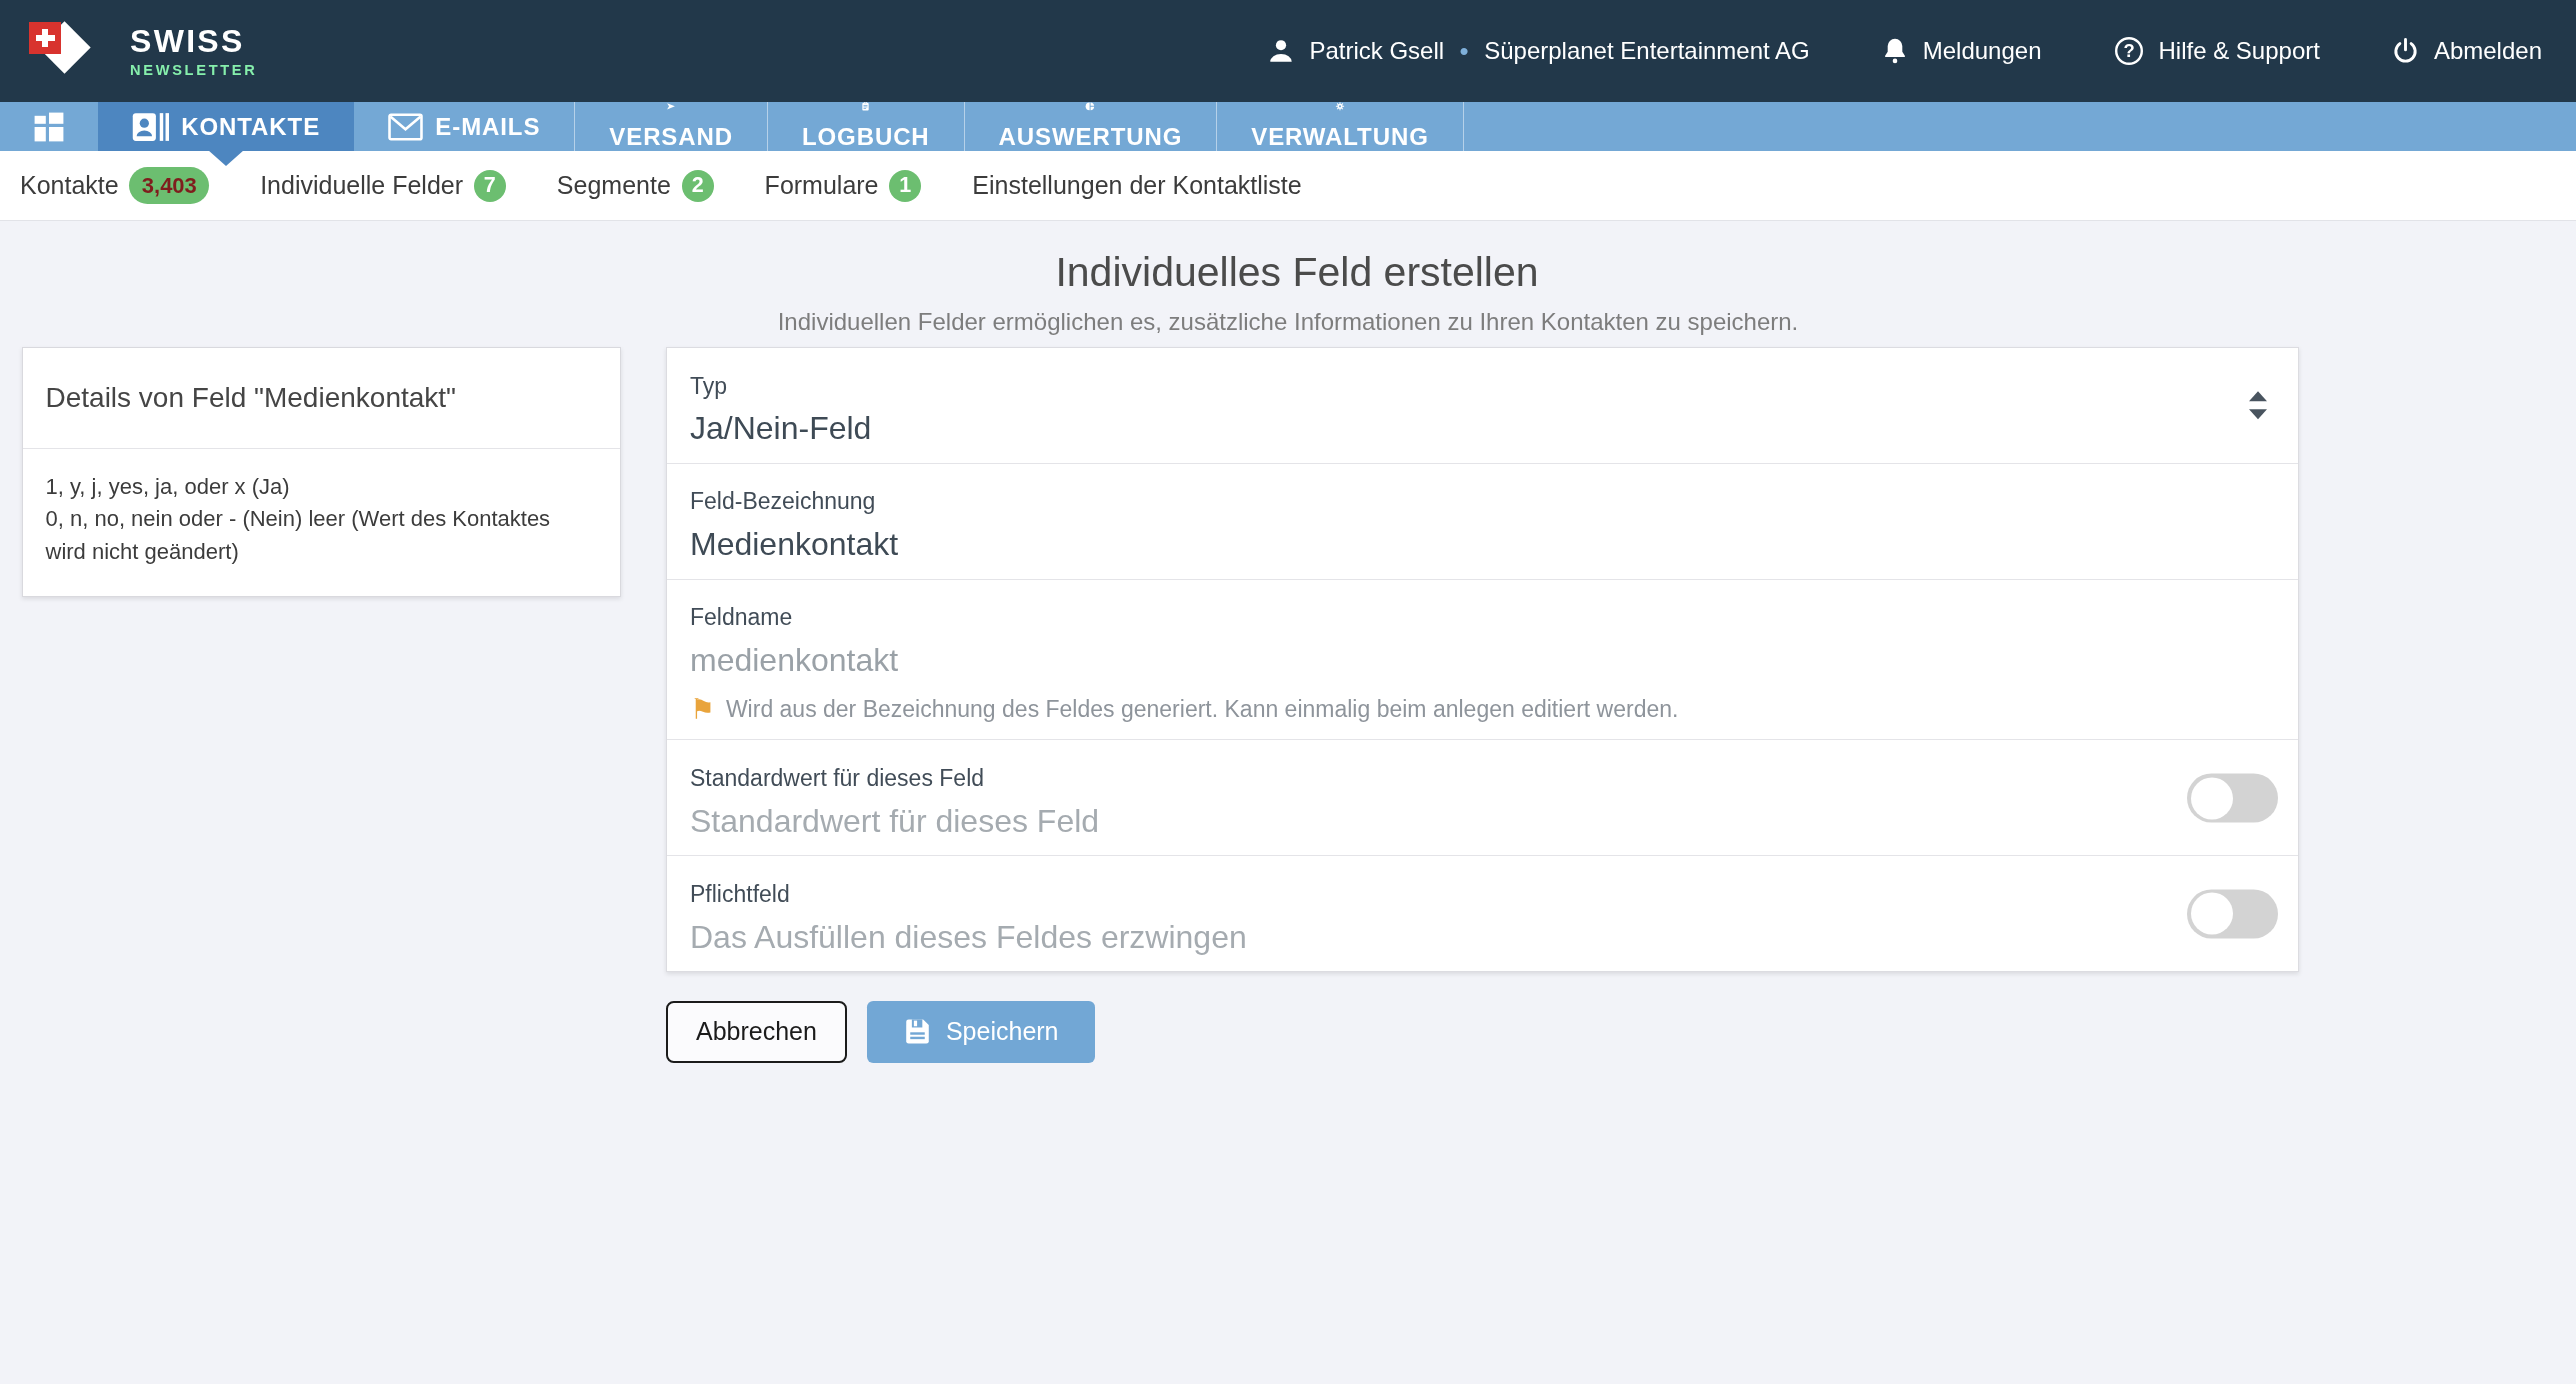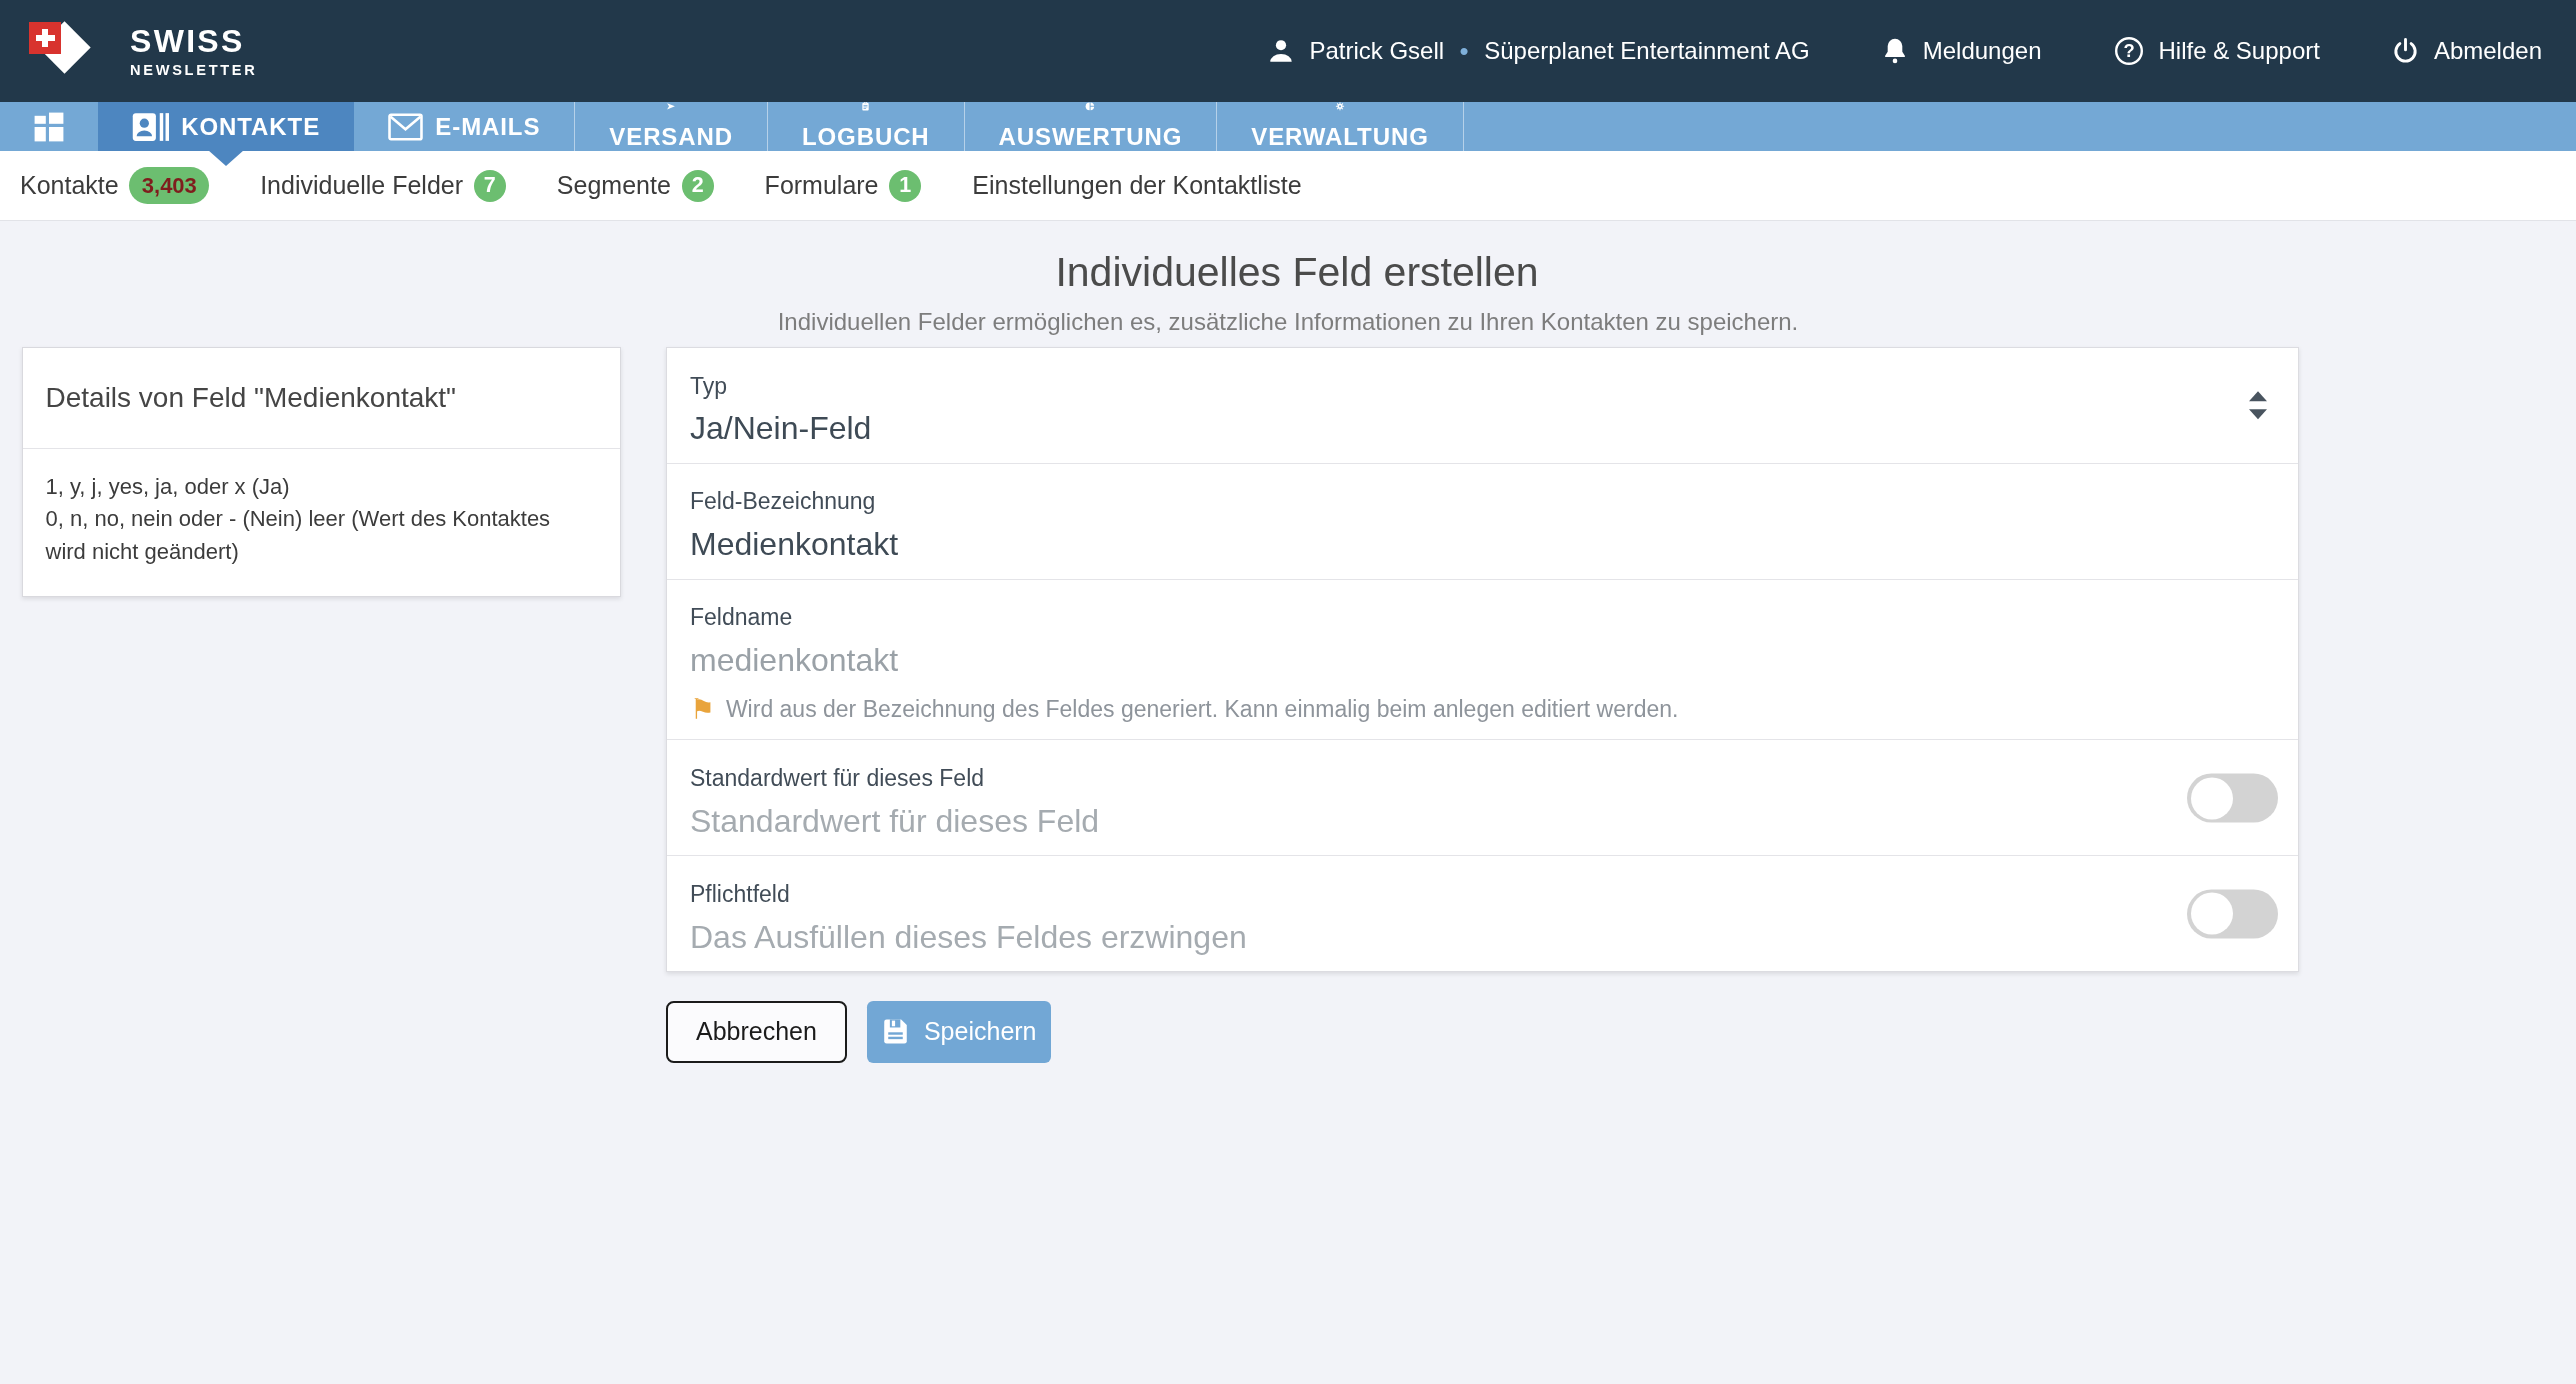--- a/index.html
+++ b/index.html
@@ -9,21 +9,21 @@
   
   .topbar{position:absolute;top:0;left:0;right:0;height:102px;background:#22384a;
     display:flex;align-items:center;}
   .logo{display:flex;align-items:center;gap:30px;padding-left:29px;cursor:pointer;}
   .logo-mark{position:relative;width:71px;height:65px;}
   .logo-diamond{position:absolute;left:17px;top:10.8px;width:37px;height:37px;background:#fff;transform:rotate(45deg);}
   .logo-redsq{position:absolute;left:0;top:3.1px;width:32px;height:32px;background:#d8332e;}
   .logo-redsq .cv{position:absolute;left:13px;top:7px;width:6.2px;height:18.5px;background:#fff;}
   .logo-redsq .ch{position:absolute;left:7px;top:13px;width:18.5px;height:6.2px;background:#fff;}
   .logo-title{color:#fff;font-size:32px;font-weight:700;letter-spacing:2.3px;line-height:34px;}
-  .logo-sub{color:#ffffff;font-size:14.6px;font-weight:700;letter-spacing:2.7px;margin-top:4.6px;}
+  .logo-sub{color:#86efac;font-size:14.6px;font-weight:700;letter-spacing:2.7px;margin-top:4.6px;}
   .topbar-right{display:flex;align-items:center;gap:71px;margin-left:auto;padding-right:34px;}
   .topbar-item{display:flex;align-items:center;gap:14px;color:#fff;font-size:24px;cursor:pointer;white-space:nowrap;}
   .topbar-item .dot{color:#7fb0da;font-size:26px;margin:0 1.5px;}
   .ticon{flex:0 0 auto;}
 
   
   .navbar{position:absolute;top:102px;left:0;right:0;height:49px;background:#74a8d5;
     display:flex;align-items:stretch;z-index:3;}
   .nav-tab{position:relative;display:flex;align-items:center;gap:12.3px;padding:0 34px;
     color:#fff;font-weight:700;font-size:24px;letter-spacing:0.9px;cursor:pointer;white-space:nowrap;}
@@ -79,21 +79,21 @@
   .toggle{position:absolute;right:20px;top:50%;transform:translateY(-50%);
     width:91px;height:49px;border-radius:26px;background:#d3d3d3;cursor:pointer;}
   .toggle .knob{position:absolute;left:3.8px;top:3.8px;width:42px;height:42px;border-radius:50%;background:#fff;}
 
   
   .actions{display:flex;gap:20px;margin-top:29px;align-items:center;}
   .btn{height:62px;display:flex;align-items:center;cursor:pointer;
     font-family:"Liberation Sans","DejaVu Sans",sans-serif;}
   .btn-cancel{background:#fbfbfd;border:2.3px solid #1b1b1b;border-radius:7.7px;
     padding:0 28px;font-size:25px;color:#1b1b1b;}
-  .btn-save{background:#72a7d5;border:none;border-radius:6.2px;padding:0 14px;
+  .btn-save{background:#72a7d5;border:none;border-radius:6.2px;padding:0 36px;
     font-size:25px;color:#fff;gap:14px;}
 </style>
 </head>
 <body>
 
 <div class="page">
 
   <header class="topbar">
     <div class="logo">
       <div class="logo-mark">

